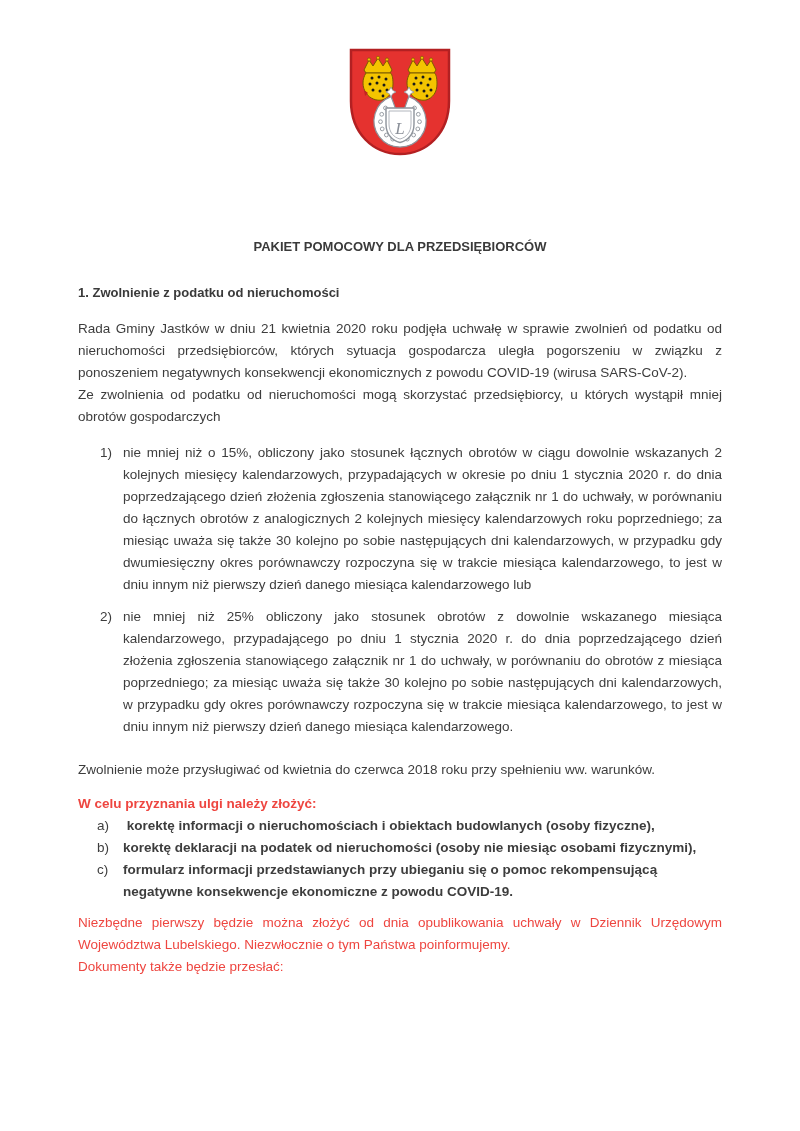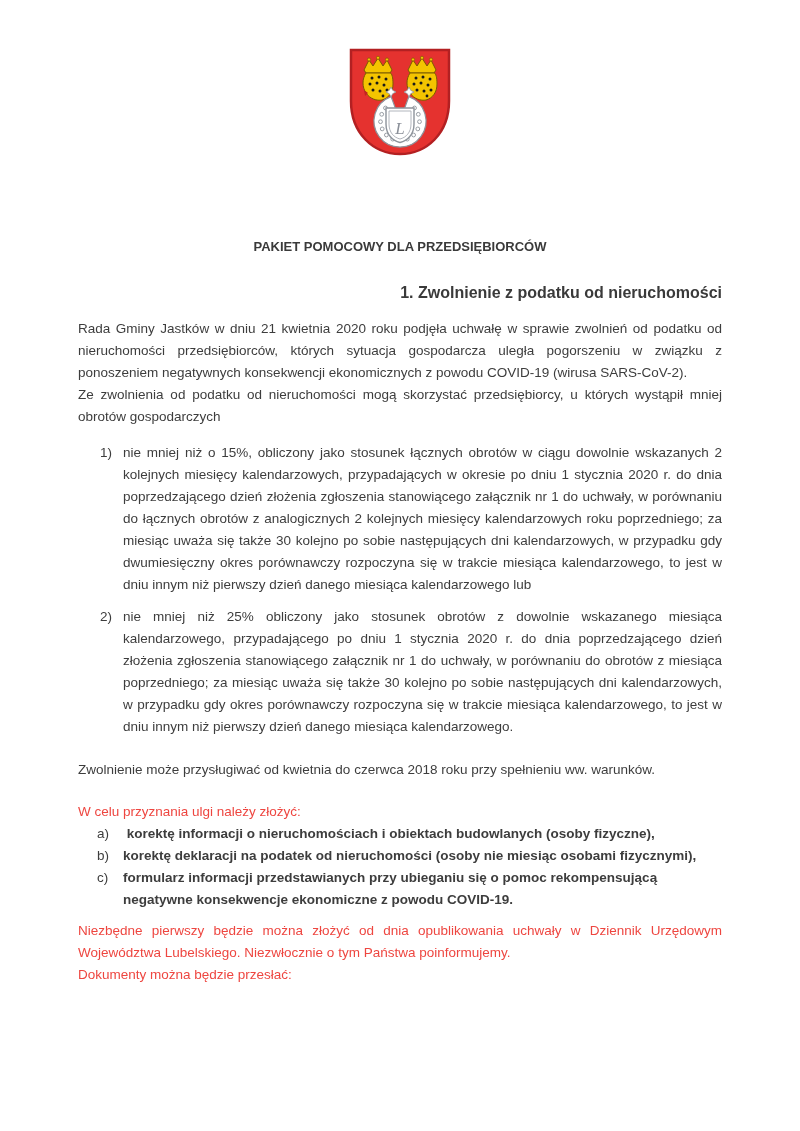--- a/index.html
+++ b/index.html
@@ -22,36 +22,36 @@
   .title {
     margin: 80px 0 0 0;
     font-size: 13px;
     line-height: 20px;
     font-weight: bold;
     text-align: center;
     color: #3a3a3a;
   }
   .subtitle {
     margin: 27px 0 0 0;
-    font-size: 16px;
+    font-size: 13px;
     line-height: 18px;
     font-weight: bold;
-    text-align: right;
+    text-align: left;
     color: #3a3a3a;
   }
   .para { margin: 0; }
   .justify { text-align: justify; }
   .intro-1 { margin-top: 16px; }
   .cond-list { margin-top: 14px; }
   .cond-item { display: flex; }
   .cond-item + .cond-item { margin-top: 10px; }
   .cond-marker { flex: 0 0 45px; box-sizing: border-box; padding-left: 22px; }
   .cond-text { flex: 1; text-align: justify; }
   .note { margin-top: 21px; }
-  .req-heading { margin-top: 20px; color: #ee4640; }
+  .req-heading { margin-top: 12px; color: #ee4640; font-weight: bold; }
   .req-item { display: flex; }
   .req-marker { flex: 0 0 45px; box-sizing: border-box; padding-left: 19px; }
   .req-text { flex: 1; font-weight: bold; }
   .pub { margin-top: 9px; color: #ee4640; }
   .pub-line2 { color: #ee4640; }
 </style>
 </head>
 <body>
 
 <div class="page">
@@ -144,15 +144,15 @@
       <span class="req-marker">b)</span>
       <div class="req-text">korektę deklaracji na podatek od nieruchomości (osoby nie miesiąc osobami fizycznymi),</div>
     </div>
     <div class="req-item">
       <span class="req-marker">c)</span>
       <div class="req-text">formularz informacji przedstawianych przy ubieganiu się o pomoc rekompensującą negatywne konsekwencje ekonomiczne z powodu COVID-19.</div>
     </div>
   </div>
 
   <div class="para justify pub">Niezbędne pierwszy będzie można złożyć od dnia opublikowania uchwały w Dziennik Urzędowym Województwa Lubelskiego. Niezwłocznie o tym Państwa poinformujemy.</div>
-  <div class="para pub-line2">Dokumenty można będzie przesłać:</div>
+  <div class="para pub-line2">Dokumenty także będzie przesłać:</div>
 
 </div>
 
 </body></html>

